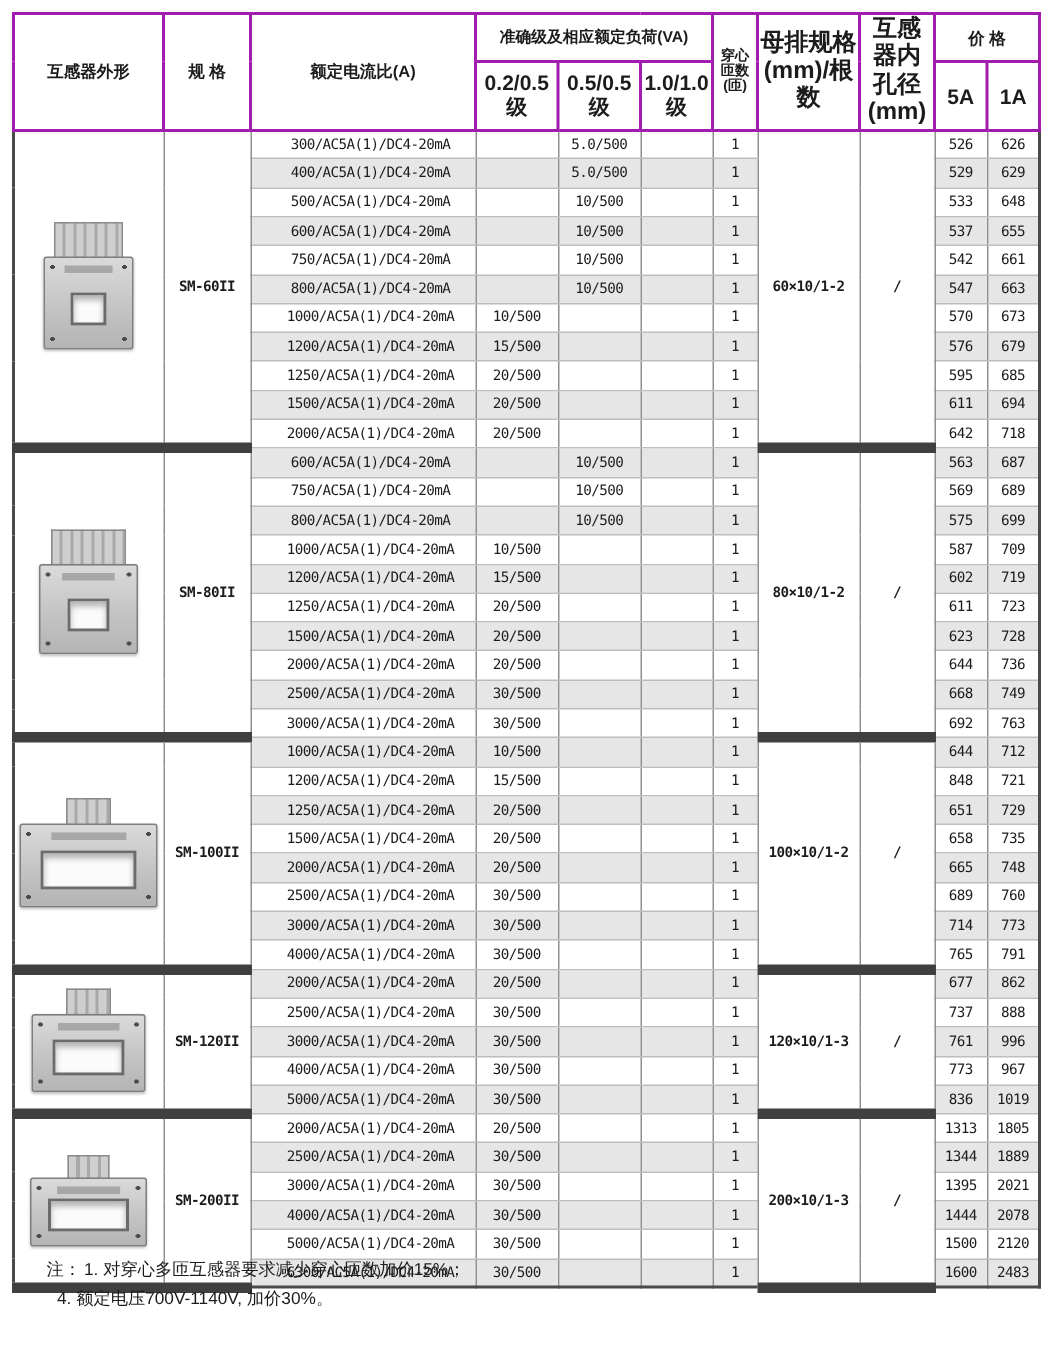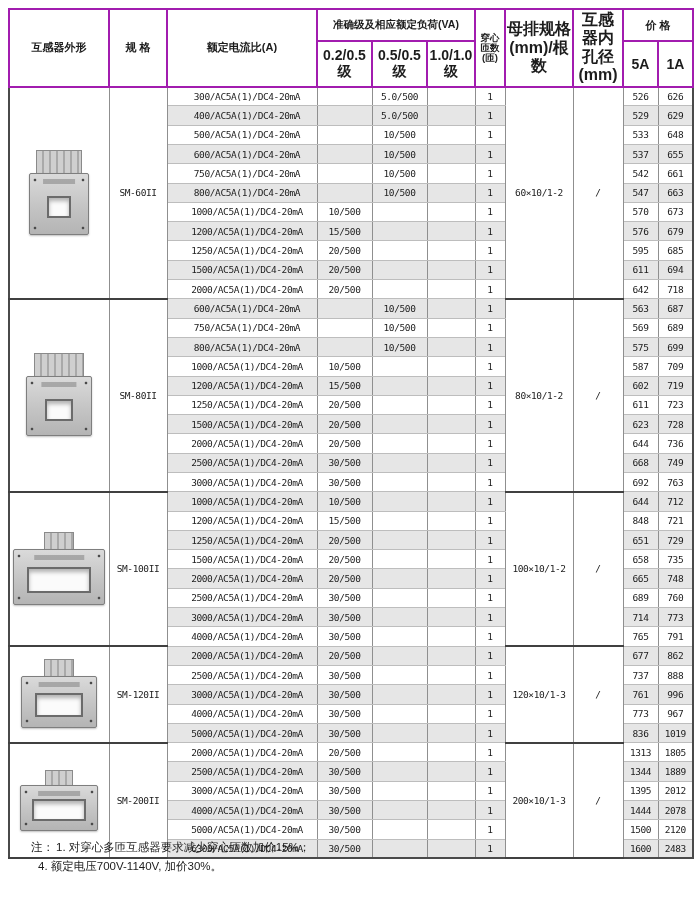--- a/index.html
+++ b/index.html
@@ -27,21 +27,21 @@
   th.r1 { height:27px; }
 
   tbody td {
     border-left:1px solid #8f8f8f; border-right:1px solid #8f8f8f;
     border-bottom:1px solid #bdbdbd;
     height:19.3px; padding:0 2px; text-align:center;
     font-size:10px; overflow:hidden; white-space:nowrap;
     background:#fff;
   }
   tbody tr.stripe td { background:#e6e6e6; }
-  tbody td.span-cell { background:#fff !important; border-bottom:2px solid #404040; }
+  tbody td.span-cell { background:#fff !important; border-bottom:7px solid #404040;font-weight:bold; }
   tbody tr.sec-start td { border-top:1px solid #777; }
   .mono { font-family:"DejaVu Sans Mono", monospace; font-size:9.5px; letter-spacing:-0.4px; }
   td.ratio-cell { text-align:center;padding-left:12px; }
 
   
   .ct { position:relative; margin:0 auto; }
   .ct-top {
     position:absolute; top:0;
     background:repeating-linear-gradient(90deg,#cfcfcf 0 5px,#a9a9a9 5px 7px);
     border:1px solid #8a8a8a; border-bottom:none;
@@ -501,21 +501,21 @@
           <td class="mono">1344</td>
           <td class="mono">1889</td>
         </tr>
         <tr class="">
           <td class="ratio-cell mono">3000/AC5A(1)/DC4-20mA</td>
           <td class="mono">30/500</td>
           <td class="mono"></td>
           <td class="mono"></td>
           <td class="mono">1</td>
           <td class="mono">1395</td>
-          <td class="mono">2012</td>
+          <td class="mono">2021</td>
         </tr>
         <tr class="stripe">
           <td class="ratio-cell mono">4000/AC5A(1)/DC4-20mA</td>
           <td class="mono">30/500</td>
           <td class="mono"></td>
           <td class="mono"></td>
           <td class="mono">1</td>
           <td class="mono">1444</td>
           <td class="mono">2078</td>
         </tr>

